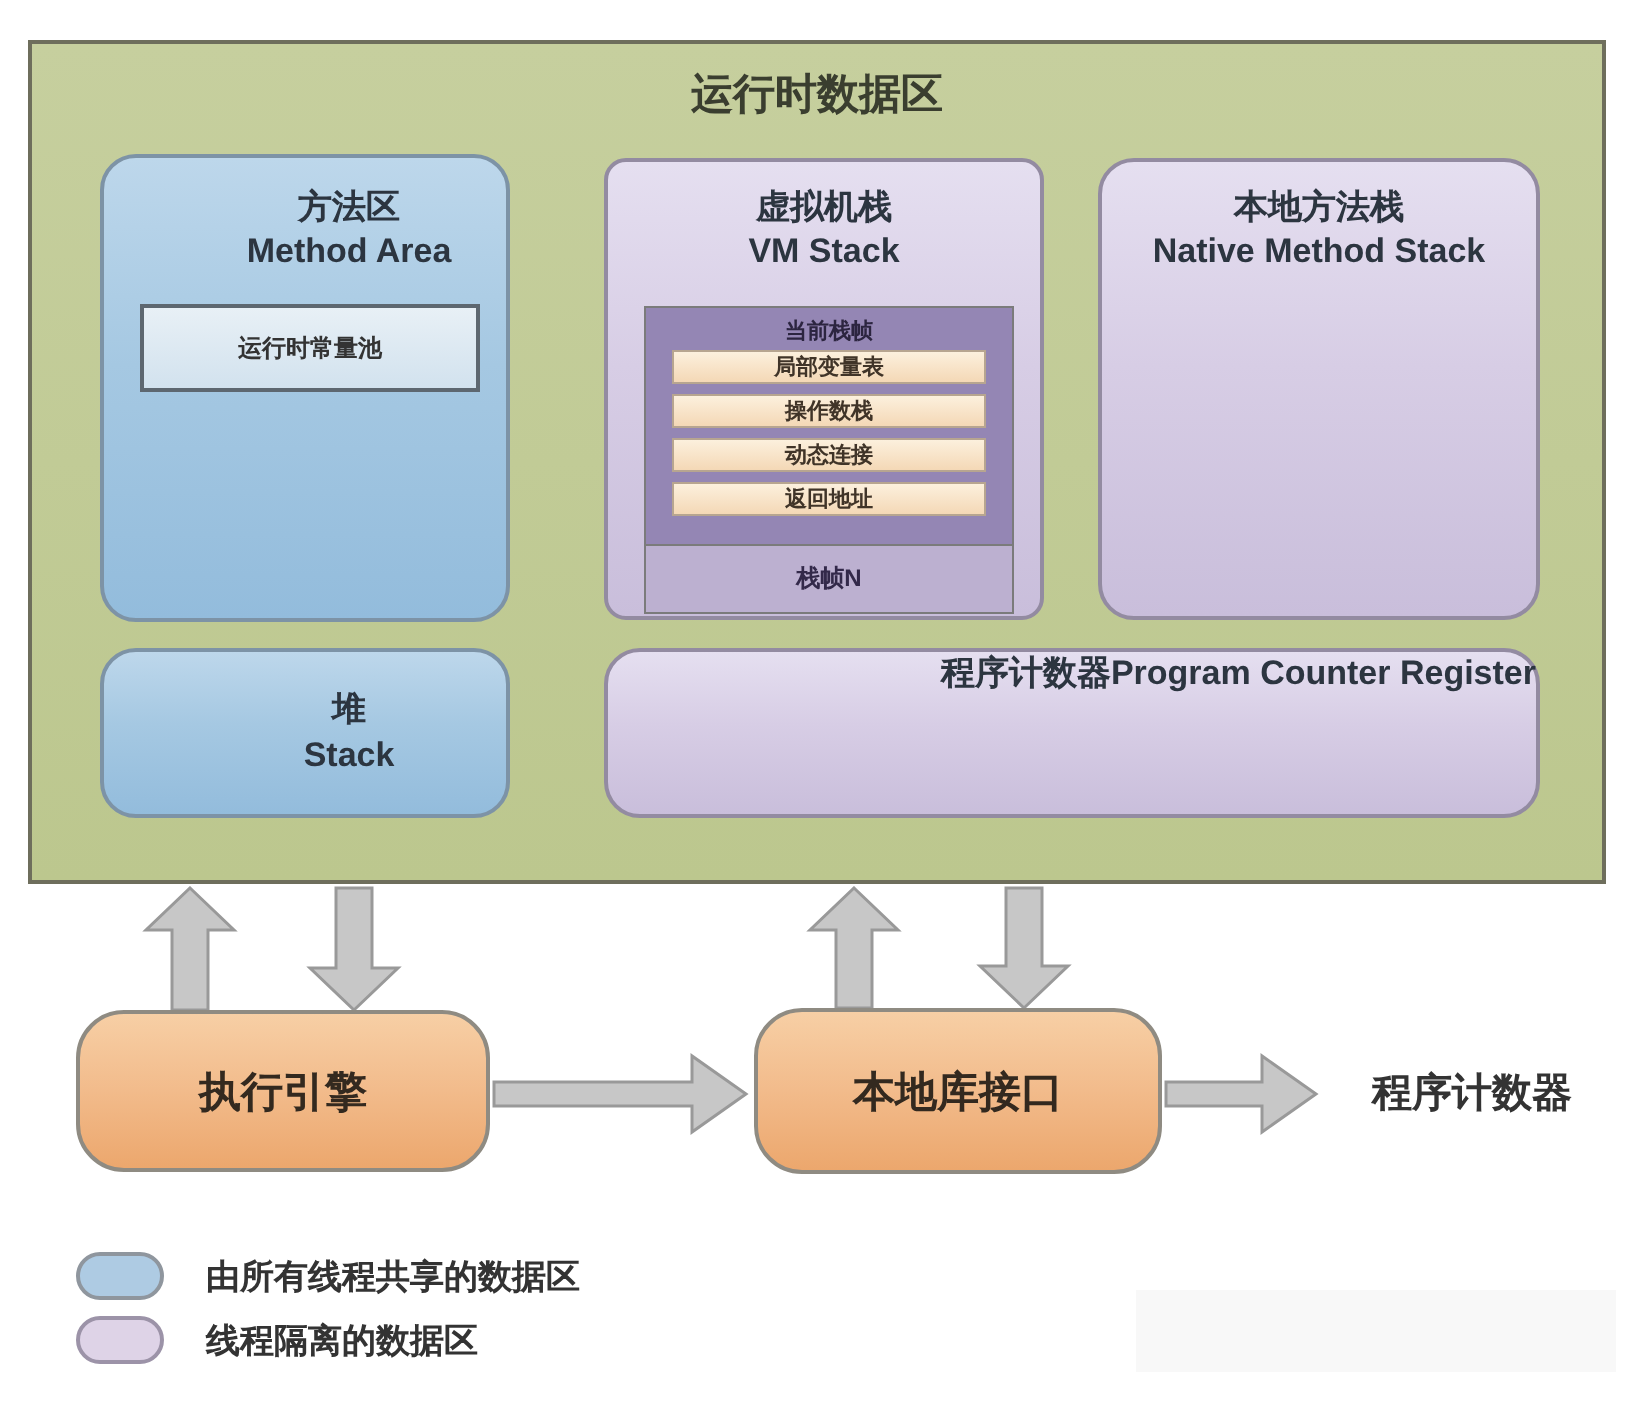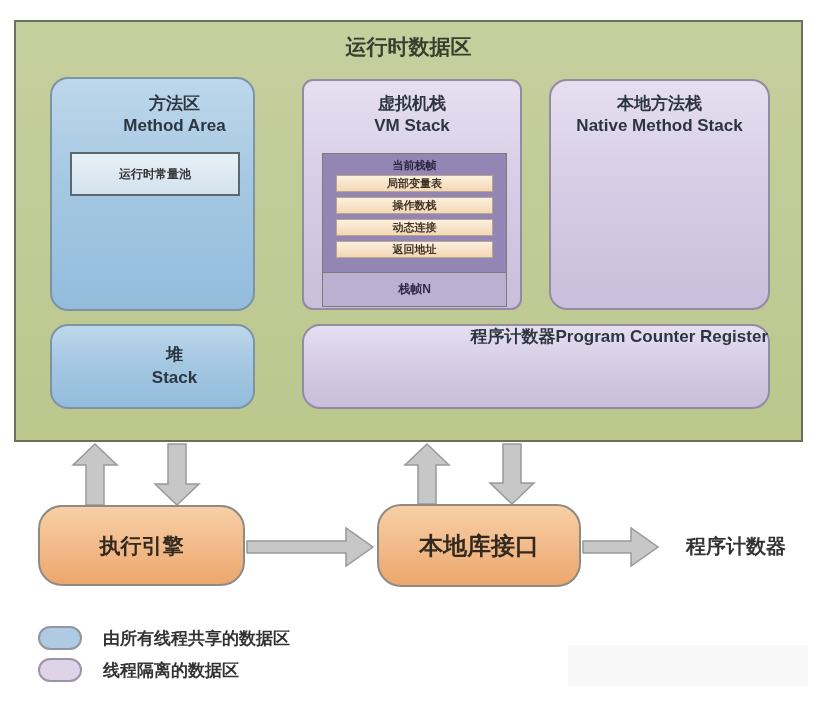--- a/index.html
+++ b/index.html
@@ -51,21 +51,21 @@
   
   .arrow { position:absolute; }
   .arrow polygon { fill:#c7c7c7; stroke:#999999; stroke-width:1.5; }
 
   
   .engine { left:38px;  top:505px; width:207px; height:81px;
             display:flex; align-items:center; justify-content:center;
             font-size:21px; font-weight:700; color:#33291f; }
   .iface  { left:377px; top:504px; width:204px; height:83px;
             display:flex; align-items:center; justify-content:center;
-            font-size:24px; font-weight:700; color:#33291f; }
+            font-size:21px; font-weight:700; color:#33291f; }
   .native-lib { position:absolute; left:666px; top:533px; width:140px;
                 font-size:20px; font-weight:700; color:#333; text-align:center; }
 
   
   .legend-pill { position:absolute; left:38px; width:44px; height:24px; border-radius:12px; border:2px solid #8f969e; }
   .pill-shared   { top:626px; background:#aecbe3; }
   .pill-isolated { top:658px; background:#ded3e7; border-color:#9c93a8; }
   .legend-label { position:absolute; left:103px; font-size:17px; font-weight:700; color:#333; }
   .label-shared   { top:627px; }
   .label-isolated { top:659px; }

